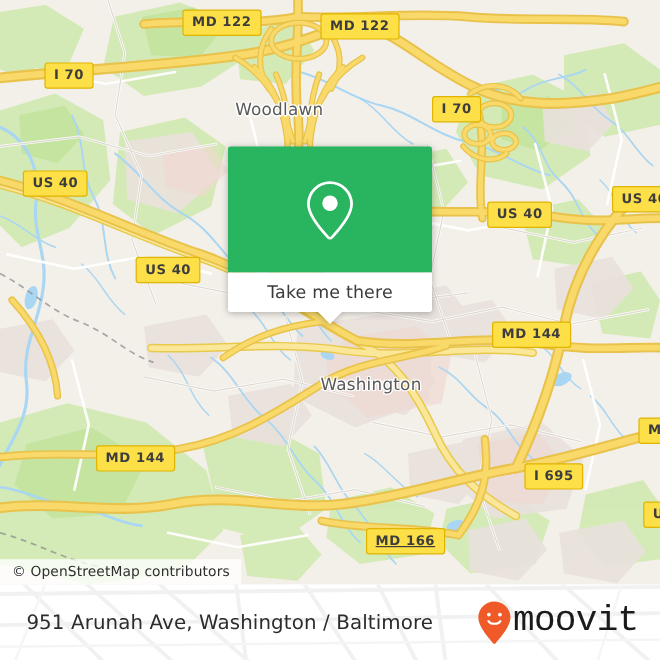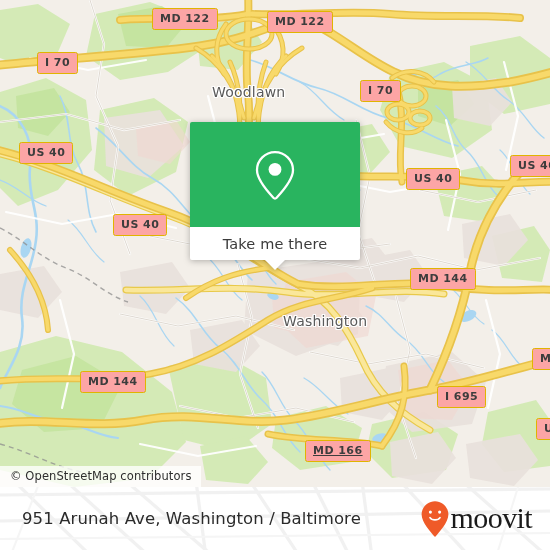--- a/index.html
+++ b/index.html
@@ -47,27 +47,26 @@
     font-size: 14px;
     font-weight: 400;
     letter-spacing: .2px;
     white-space: nowrap;
     text-shadow:
        1.2px 0 0 rgba(255,255,255,.92), -1.2px 0 0 rgba(255,255,255,.92),
        0 1.2px 0 rgba(255,255,255,.92), 0 -1.2px 0 rgba(255,255,255,.92),
        1px 1px 0 rgba(255,255,255,.92), -1px -1px 0 rgba(255,255,255,.92),
        1px -1px 0 rgba(255,255,255,.92), -1px 1px 0 rgba(255,255,255,.92);
     pointer-events: none;
-    margin-left: 16px;
   }
 
   
   .shield {
     position: absolute;
-    background: #fca5a5;
+    background: #fde047;
     border: 1.6px solid #e0b400;
     border-radius: 2.5px;
     color: #3d3d3d;
     font-family: "DejaVu Sans", "Liberation Sans", sans-serif;
     font-size: 11px;
     font-weight: 700;
     letter-spacing: .45px;
     line-height: 1;
     padding: 4px 7px 5px 7px;
     white-space: nowrap;
@@ -171,21 +170,21 @@
     white-space: nowrap;
   }
   #brand {
     display: flex;
     align-items: center;
     gap: 1px;
   }
   #brand-mark { width: 30px; height: 38px; display: block; }
   #brand-name {
     color: #1a1a1a;
-    font-family: Liberation Serif, serif;
+    font-family: Liberation Mono, monospace;
     font-size: 30px;
     font-weight: 400;
     letter-spacing: -.6px;
     line-height: 1;
     padding-bottom: 2px;
   }
 </style>
 </head>
 <body>
 

